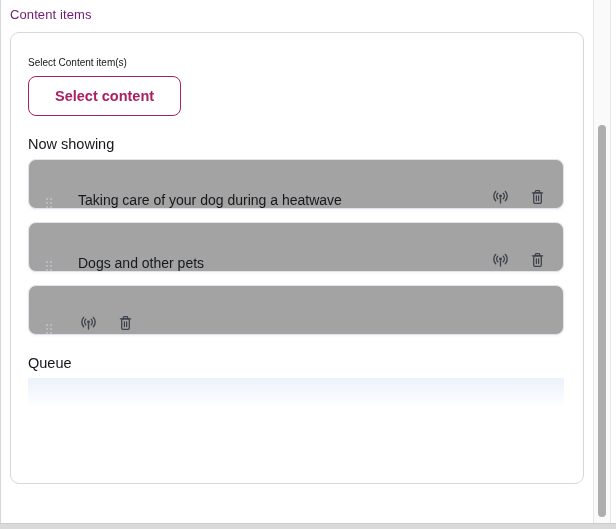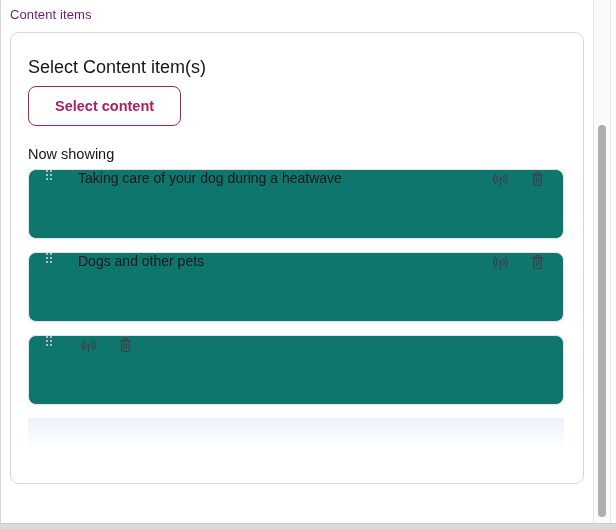--- a/index.html
+++ b/index.html
@@ -25,44 +25,44 @@
   }
   .panel {
     position: absolute; left: 10px; top: 32px;
     width: 574px; height: 452px;
     background: #ffffff;
     border: 1px solid #d6d8dd;
     border-radius: 9px;
     padding: 24px 19px 0 17px;
   }
   .field-label {
-    font-size: 18px; color: #14161a; margin-bottom: 8px;
+    font-size: 10px; color: #14161a; margin-bottom: 8px;
   }
   .select-btn {
     display: inline-block;
     background: #ffffff;
     border: 1px solid #a92064;
     color: #a92064;
     border-radius: 8px;
     font-family: "Liberation Sans", "DejaVu Sans", sans-serif;
     font-size: 14.5px; font-weight: 700;
     padding: 11px 26px;
     cursor: pointer;
   }
   .section-label {
     font-size: 14.5px; color: #14161a;
     margin-top: 20px; margin-bottom: 7px;
   }
   .row {
-    height: 70px;
-    background: #0f766e;
+    height: 50px;
+    background: #a3a3a3;
     border: 1px solid #e1e5eb;
     border-radius: 8px;
     box-shadow: 0 1px 3px rgba(30, 55, 110, 0.05);
-    display: flex; align-items: flex-start;
+    display: flex; align-items: flex-end;
     padding: 0 16px 0 17px;
     margin-bottom: 13px;
   }
   .row:last-of-type { margin-bottom: 0; }
   .drag-handle {
     display: grid;
     grid-template-columns: 2px 2px;
     grid-template-rows: 2px 2px 2px;
     gap: 2px;
     margin-right: 26px;
@@ -195,20 +195,21 @@
     <button class="icon-btn">
       <svg width="19" height="20" viewBox="0 0 24 24" fill="none" stroke="currentColor" stroke-width="1.6" stroke-linecap="round" stroke-linejoin="round">
         <path d="M9.3 5 V3.7 a0.9 0.9 0 0 1 .9 -.9 h3.6 a0.9 0.9 0 0 1 .9 .9 V5"></path>
         <path d="M5.5 5.4 H18.5"></path>
         <rect x="7.2" y="5.4" width="9.6" height="13.4" rx="1.6"></rect>
         <path d="M10.6 9.2 v6 M13.4 9.2 v6"></path>
       </svg>
     </button>
   </div>
 
+  <div class="section-label">Queue</div>
 
   
 
   <div class="dropzone"></div>
 </div>
 
 <div class="scrollbar-track">
   <div class="scrollbar-thumb"></div>
 </div>
 

